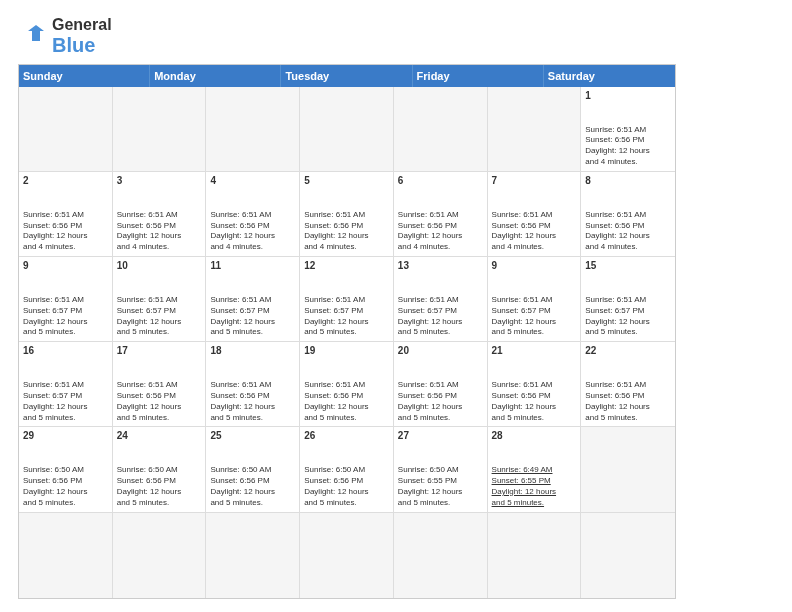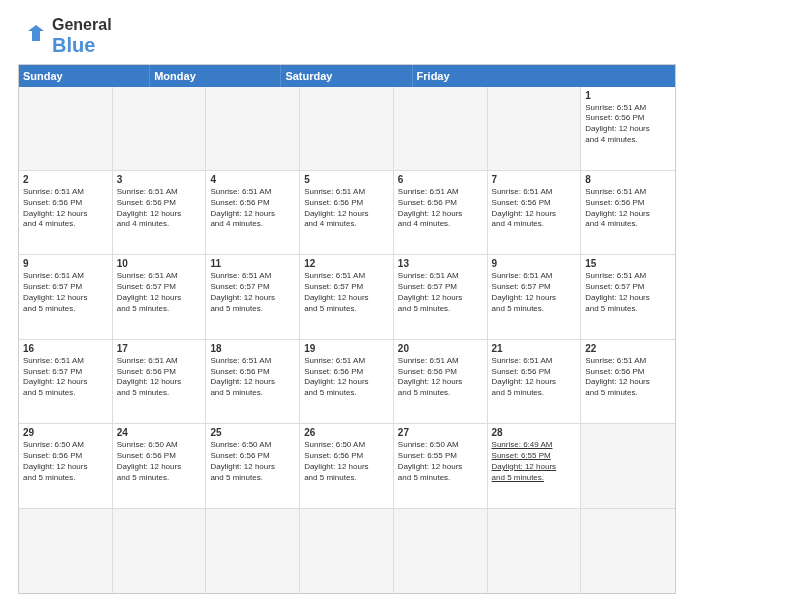--- a/index.html
+++ b/index.html
@@ -86,20 +86,21 @@
     .day-num {
       font-size: 10px;
       font-weight: bold;
       display: block;
       margin-bottom: 2px;
     }
     .day-info {
       font-size: 8px;
       color: #333;
       line-height: 1.35;
+      margin-top: 24px;
     }
   </style>
 </head>
 <body>
 
 <div class="page">
   <div class="header">
     <div class="logo">
   <div style="display:flex;flex-direction:column;align-items:flex-start;">
     <div style="display:flex;align-items:center;gap:4px;">
@@ -116,22 +117,23 @@
     <div class="title-block">
       <div class="main-title"></div>
       <div class="subtitle"></div>
     </div>
   </div>
 
   <div class="calendar">
     <div class="calendar-header">
     <div class="cal-header-cell">Sunday</div>
         <div class="cal-header-cell">Monday</div>
+        <div class="cal-header-cell">Tuesday</div>
+        <div class="cal-header-cell">Friday</div>
         <div class="cal-header-cell">Saturday</div>
-        <div class="cal-header-cell">Friday</div>
       </div>
     <div class="calendar-body">
     <div class="calendar-row">
           <div class="cal-cell empty"></div>
           <div class="cal-cell empty"></div>
           <div class="cal-cell empty"></div>
           <div class="cal-cell empty"></div>
           <div class="cal-cell empty"></div>
           <div class="cal-cell empty"></div>
           <div class="cal-cell">

